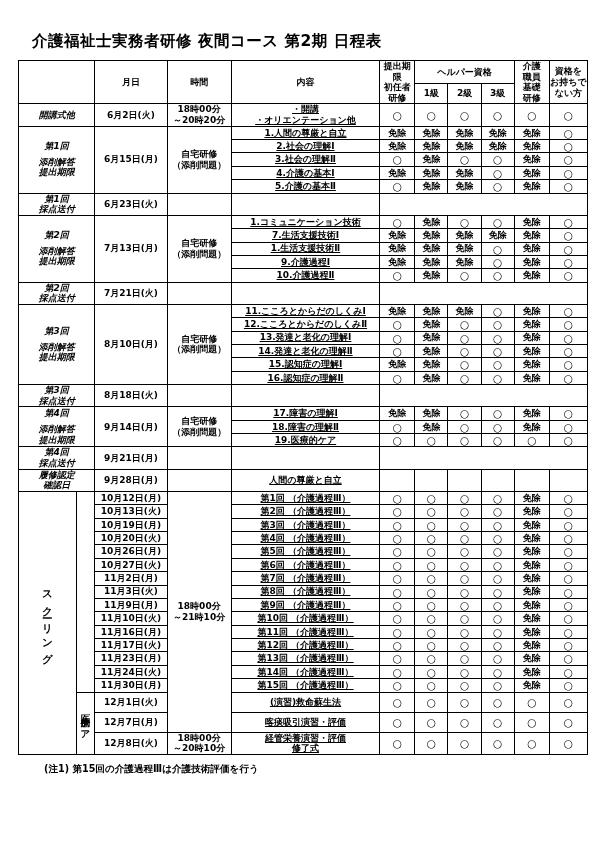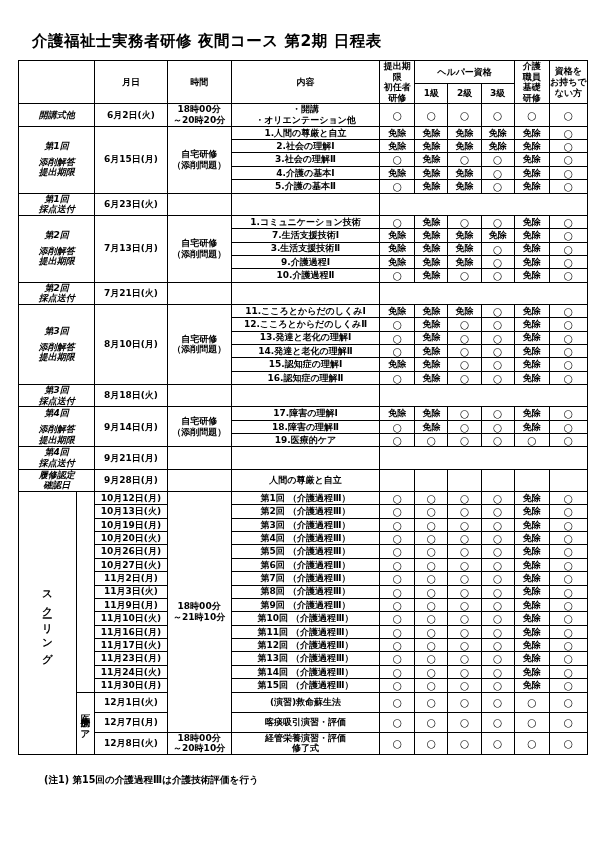--- a/index.html
+++ b/index.html
@@ -91,20 +91,21 @@
     line-height: 1.5;
     font-style: italic;
   }
   .cat-cell .gap { display: block; height: 5px; }
   .date-cell { font-size: 9.6px; }
   .time-cell { font-size: 8.6px; line-height: 1.25; }
   .body-cell {
     text-align: left;
     padding-left: 3px;
     font-size: 9.2px;
+    text-decoration: underline;
   }
   .home-cell { font-size: 9.4px; line-height: 1.3; }
   .mark { font-size: 9.2px; }
   .mark.maru { font-size: 10.5px; font-weight: normal; }
   .shaded {
     background-image:
       radial-gradient(#9a9a9a 0.6px, transparent 0.7px);
     background-size: 3px 3px;
     background-color: #e2e2e2;
   }
@@ -116,21 +117,21 @@
     line-height: 1;
     margin: 0 auto;
     white-space: nowrap;
   }
   .vert-label.small {
     font-size: 9.5px;
     letter-spacing: 1.5px;
   }
   .vcell { vertical-align: middle; }
   .notes {
-    margin-top: 18px;
+    margin-top: 7px;
     padding-left: 26px;
     font-size: 9.6px;
     font-weight: bold;
     line-height: 1.55;
   }
   .note-line { white-space: nowrap; }
   .row-tall td { height: 19px; }
 </style>
 </head>
 <body>
@@ -291,21 +292,21 @@
         <tr>
           <td class="body-cell thick-r">7.生活支援技術Ⅰ</td>
           <td class="mark">免除</td>
           <td class="mark">免除</td>
           <td class="mark">免除</td>
           <td class="mark">免除</td>
           <td class="mark">免除</td>
           <td class="mark maru thick-r">○</td>
         </tr>
         <tr>
-          <td class="body-cell thick-r">3.生活支援技術Ⅱ</td>
+          <td class="body-cell thick-r">1.生活支援技術Ⅱ</td>
           <td class="mark">免除</td>
           <td class="mark">免除</td>
           <td class="mark">免除</td>
           <td class="mark maru">○</td>
           <td class="mark">免除</td>
           <td class="mark maru thick-r">○</td>
         </tr>
         <tr>
           <td class="body-cell thick-r">9.介護過程Ⅰ</td>
           <td class="mark">免除</td>

